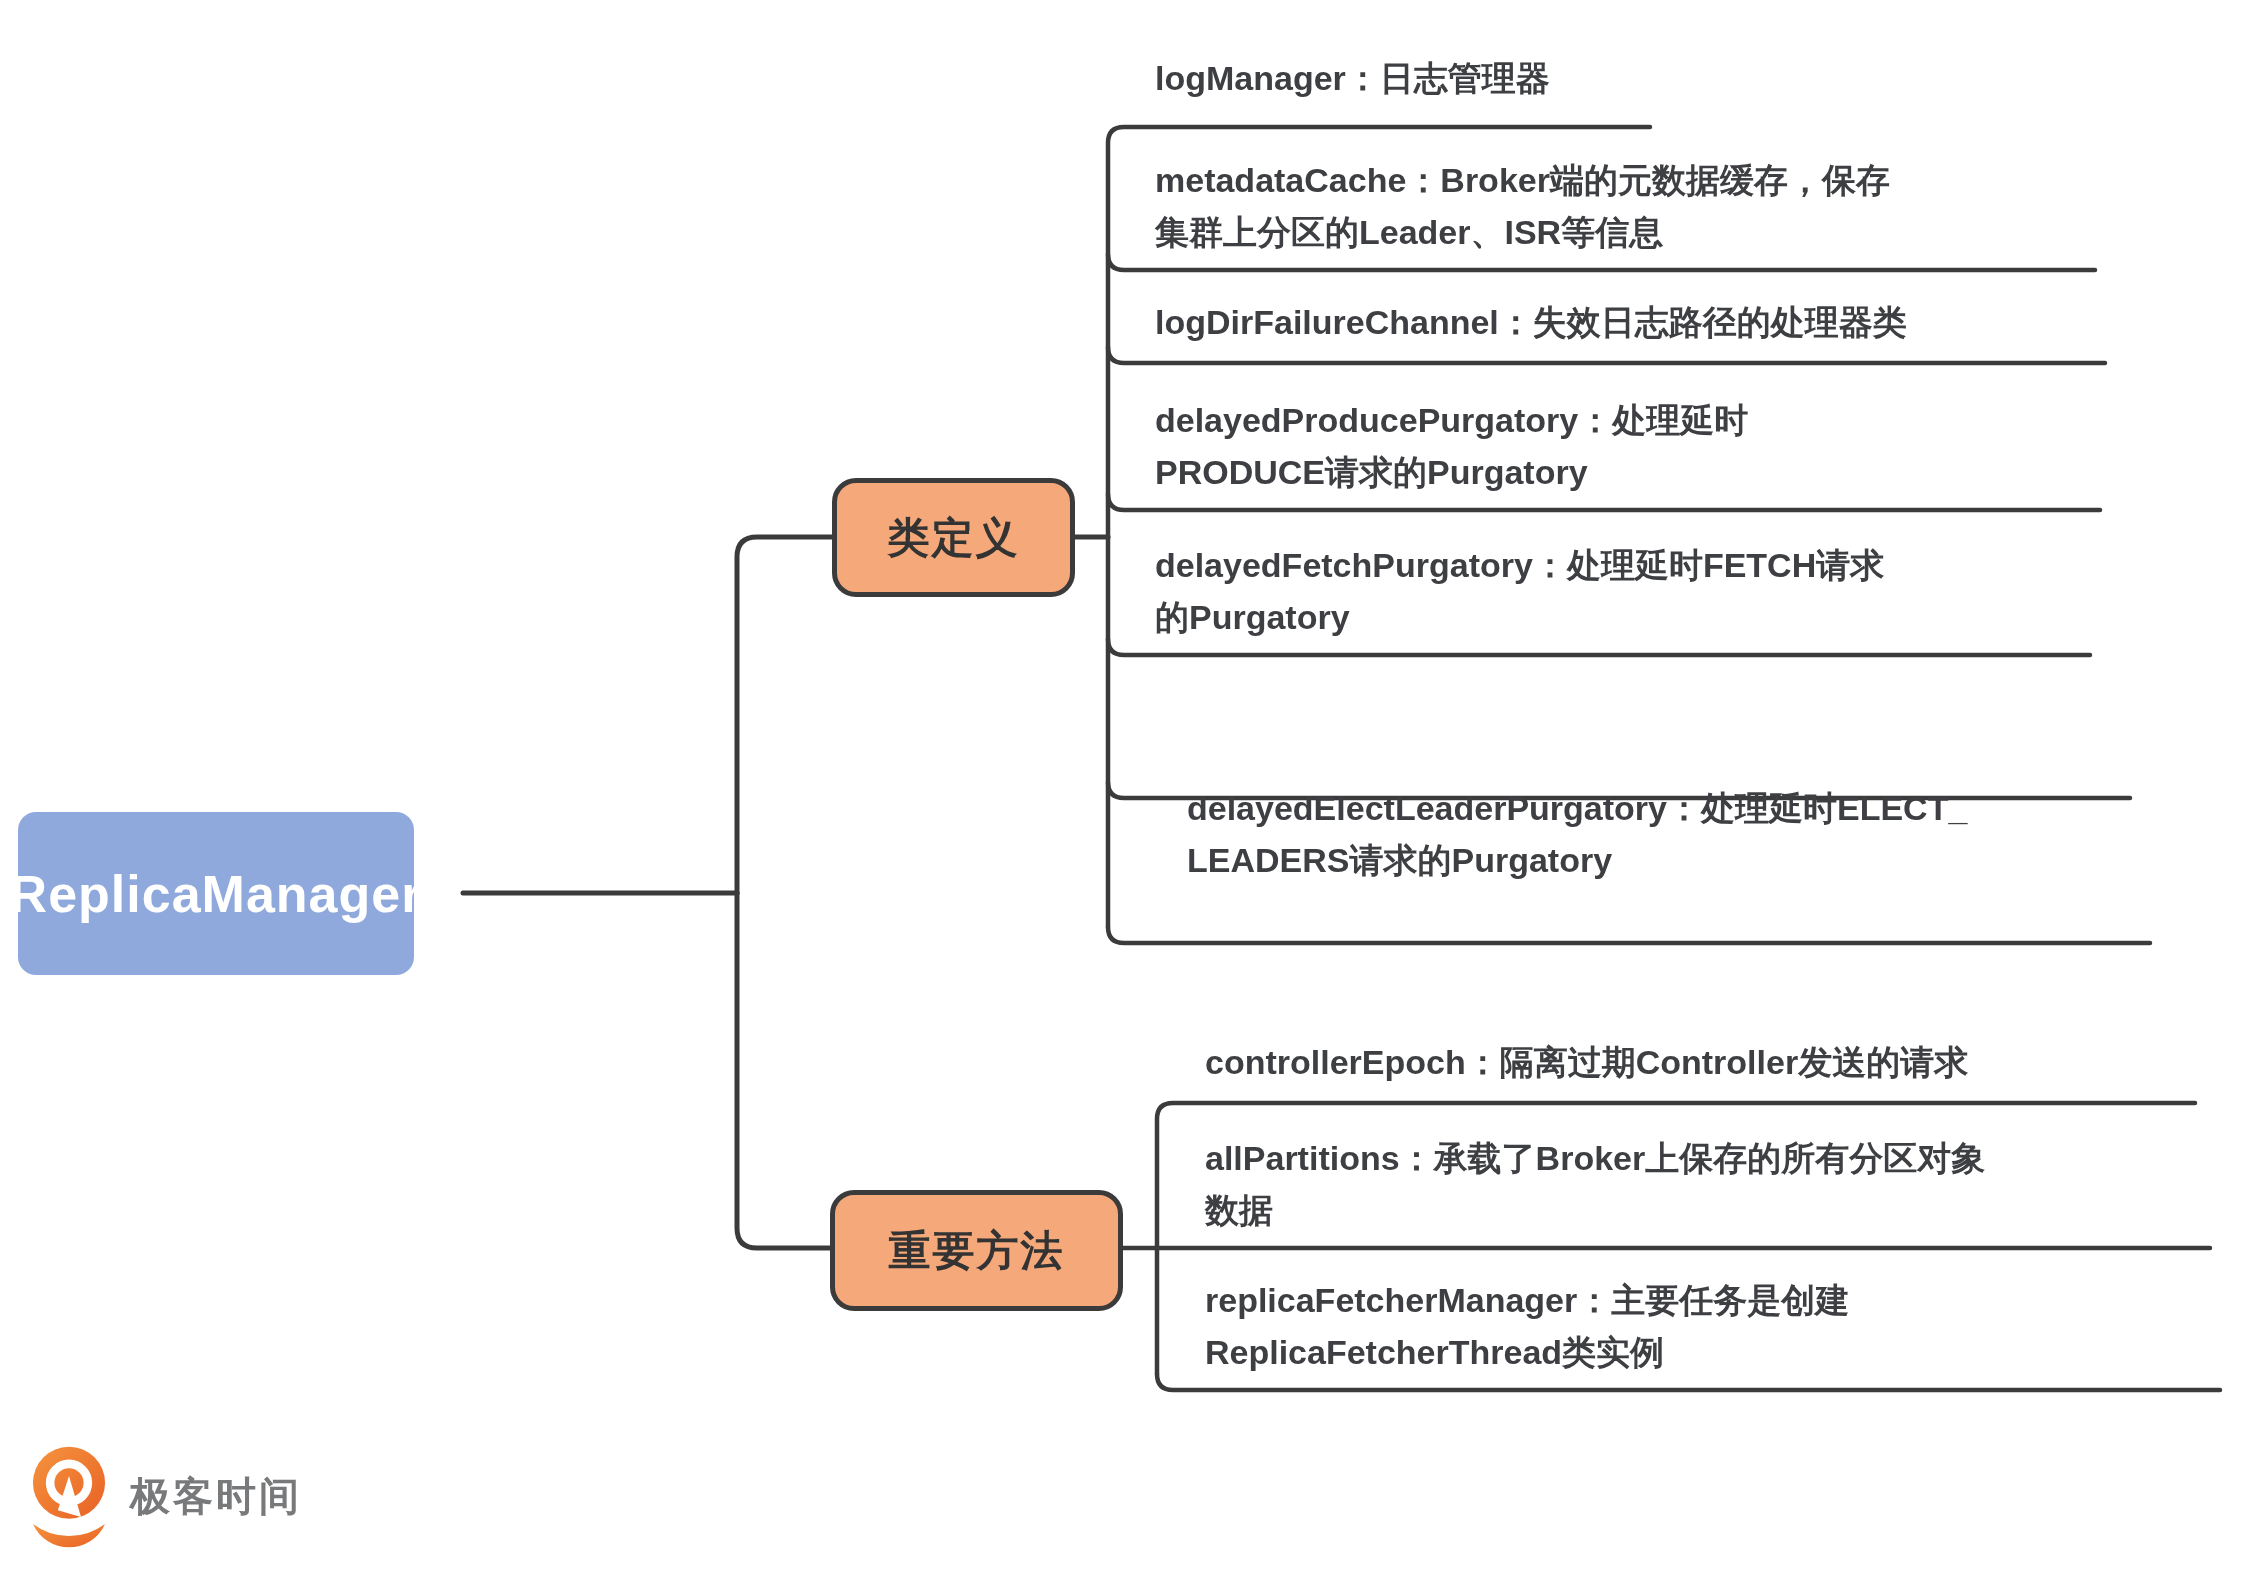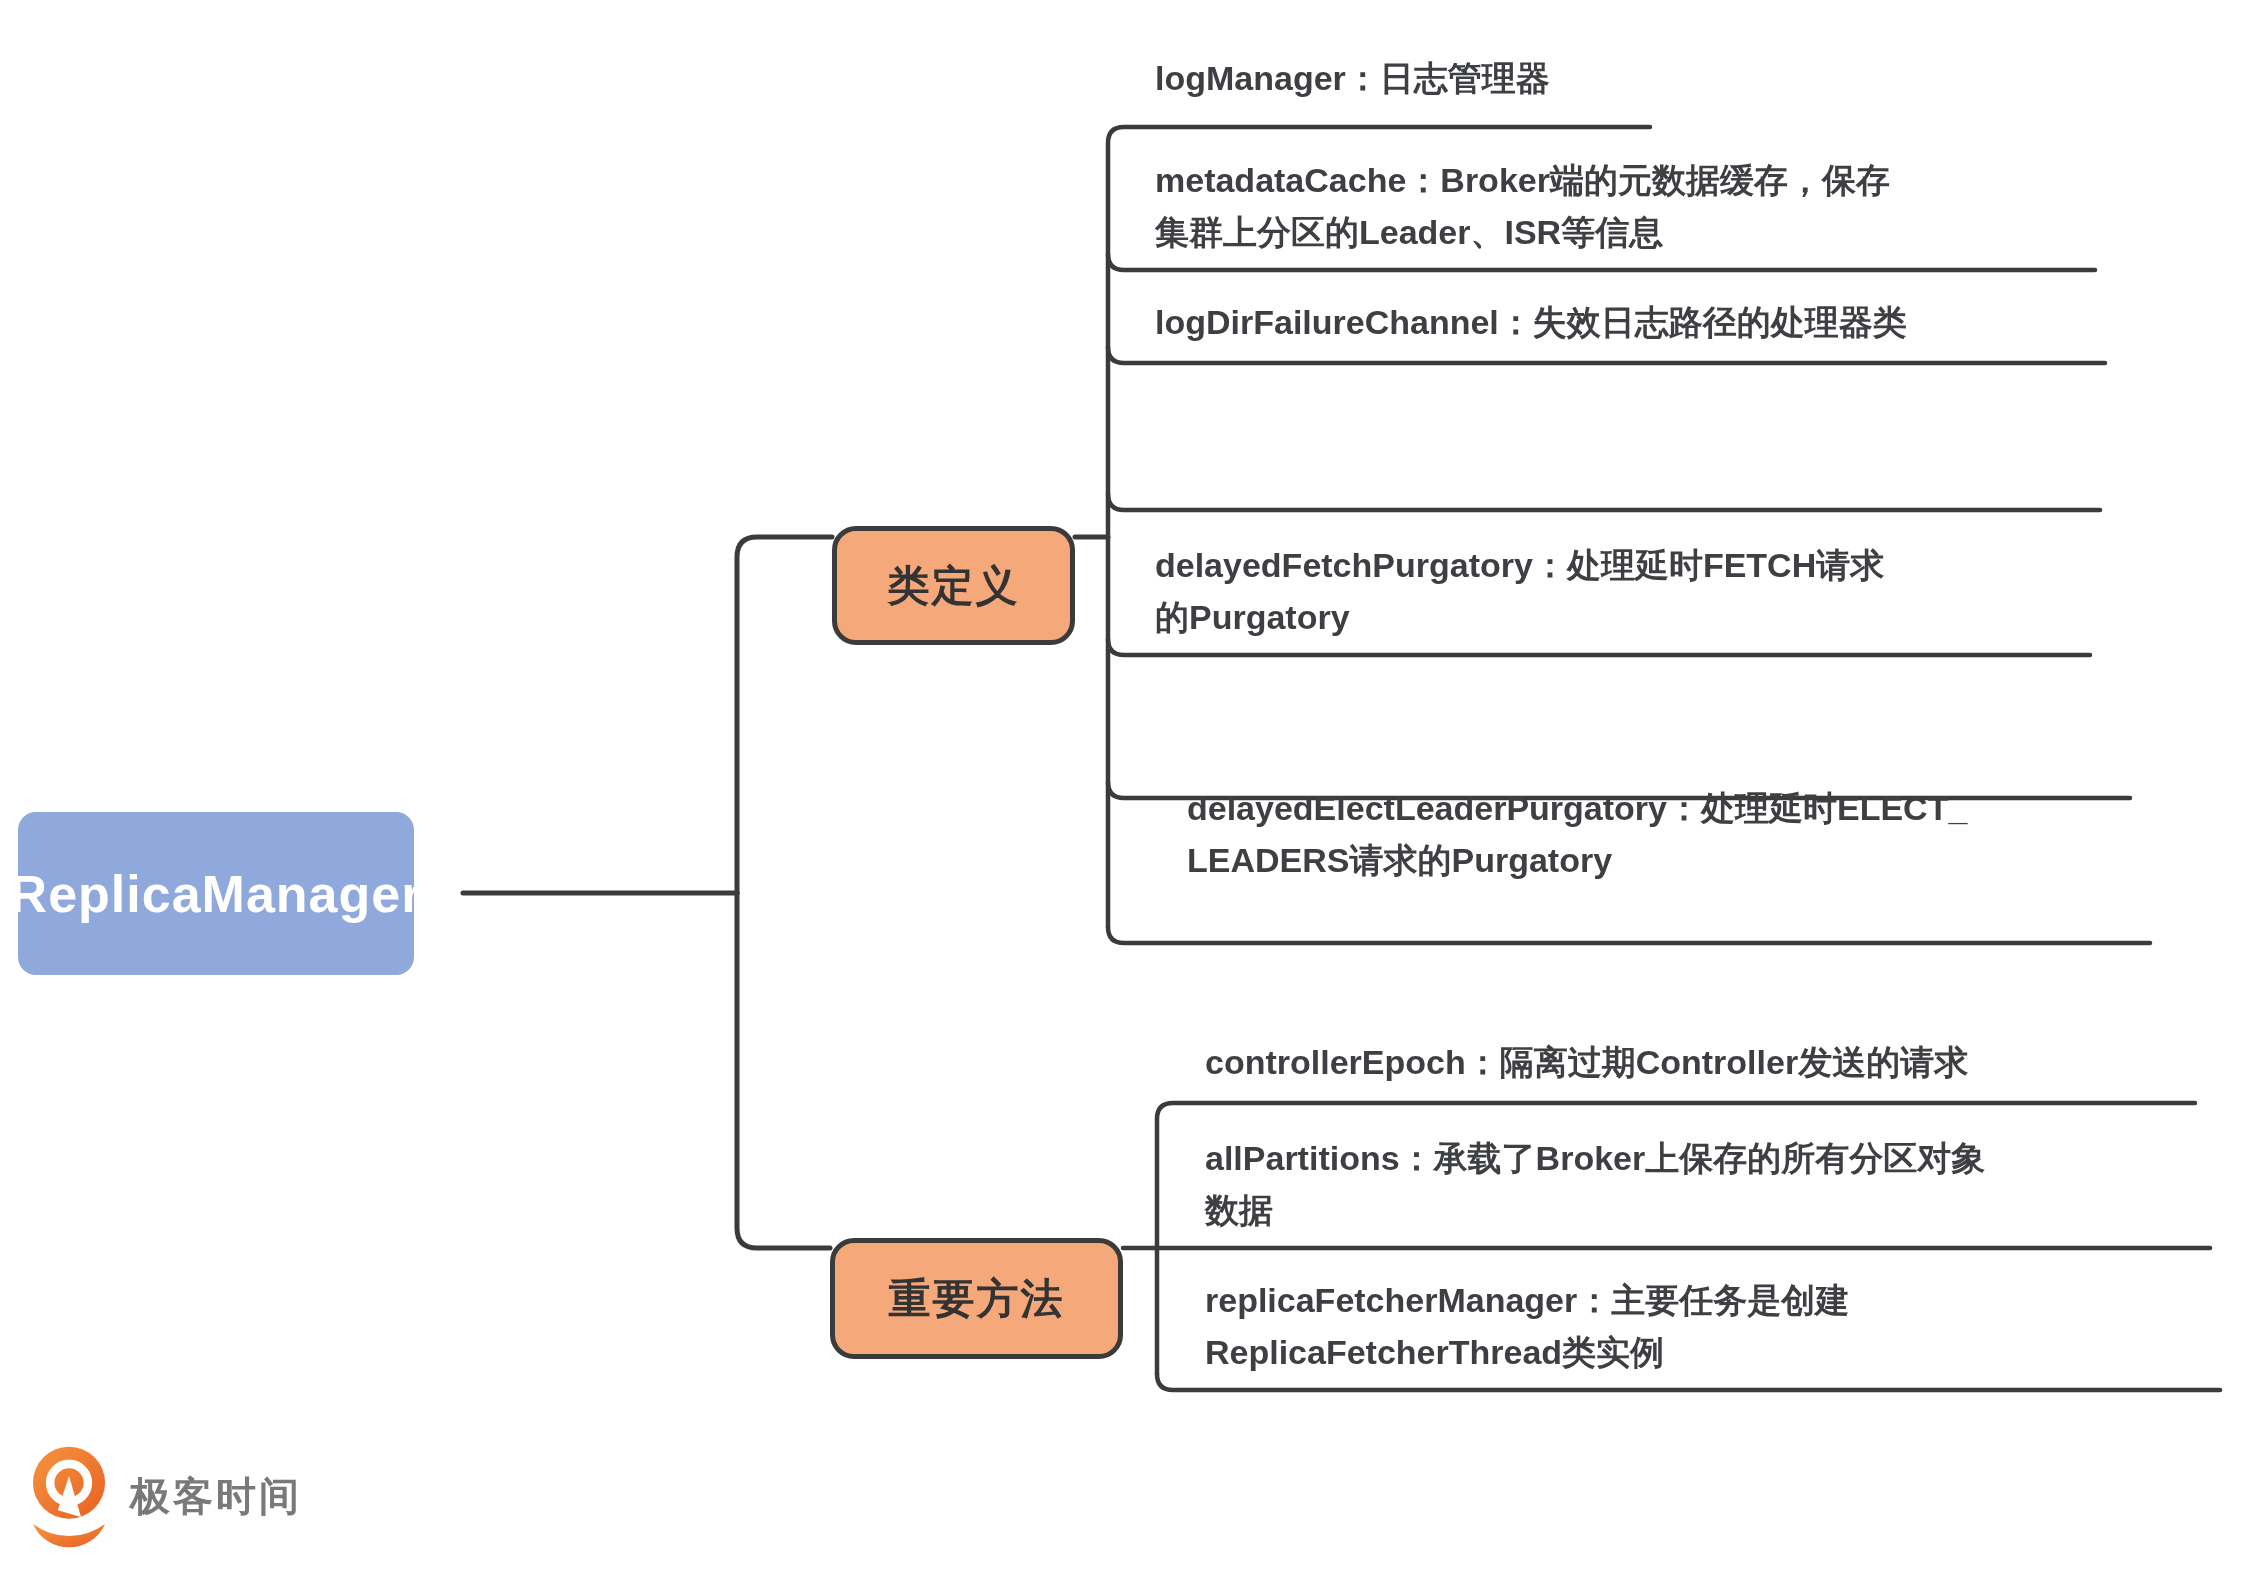--- a/index.html
+++ b/index.html
@@ -22,21 +22,21 @@
   .root-node{
     left:18px;top:812px;width:396px;height:163px;
     background:var(--root-fill,#90a9dc);
     border-radius:18px;
     color:#ffffff;font-size:52px;font-weight:800;letter-spacing:1px;
   }
   .branch-node{
     background:var(--branch-fill,#f5a87a);
     border:5px solid var(--line,#3b3b3b);
     border-radius:24px;
-    color:#333333;font-size:42px;font-weight:600;letter-spacing:2px;margin-top:48px;
+    color:#333333;font-size:42px;font-weight:600;letter-spacing:2px;
   }
   #branch-class{left:832px;top:478px;width:243px;height:119px;}
   #branch-methods{left:830px;top:1190px;width:293px;height:121px;}
   .leaf{
     position:absolute;
     font-size:34px;line-height:52px;font-weight:600;
     color:var(--leaf-text,#3d3f42);
     white-space:pre-line;
     width:1080px;
   }
@@ -85,20 +85,22 @@
 
   <div class="node root-node">ReplicaManager</div>
 
   <div class="node branch-node" id="branch-class">类定义</div>
   <div class="node branch-node" id="branch-methods">重要方法</div>
 
   <div class="leaf l1">logManager：日志管理器</div>
   <div class="leaf l2">metadataCache：Broker端的元数据缓存，保存
 集群上分区的Leader、ISR等信息</div>
   <div class="leaf l3">logDirFailureChannel：失效日志路径的处理器类</div>
+  <div class="leaf l4">delayedProducePurgatory：处理延时
+PRODUCE请求的Purgatory</div>
   <div class="leaf l5">delayedFetchPurgatory：处理延时FETCH请求
 的Purgatory</div>
   <div class="leaf l7">delayedElectLeaderPurgatory：处理延时ELECT_
 LEADERS请求的Purgatory</div>
 
   <div class="leaf m1">controllerEpoch：隔离过期Controller发送的请求</div>
   <div class="leaf m2">allPartitions：承载了Broker上保存的所有分区对象
 数据</div>
   <div class="leaf m3">replicaFetcherManager：主要任务是创建
 ReplicaFetcherThread类实例</div>

